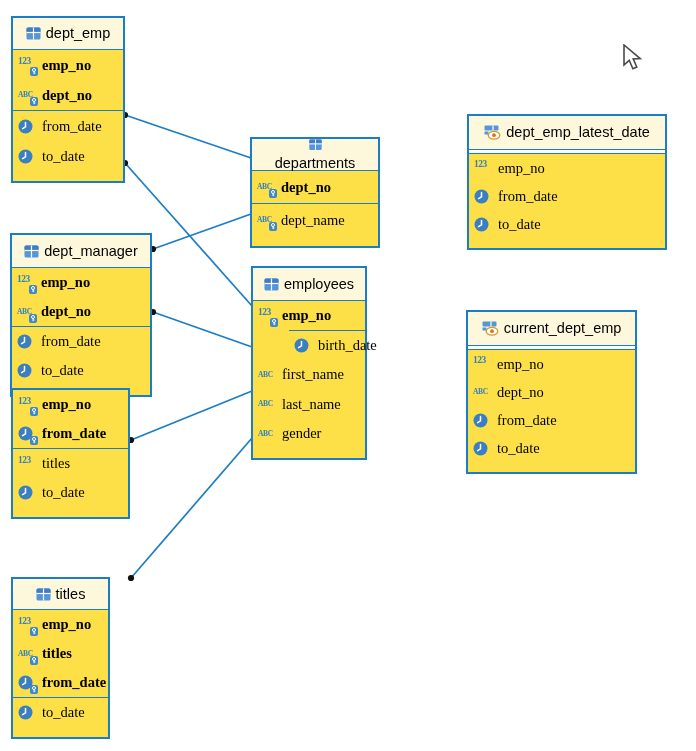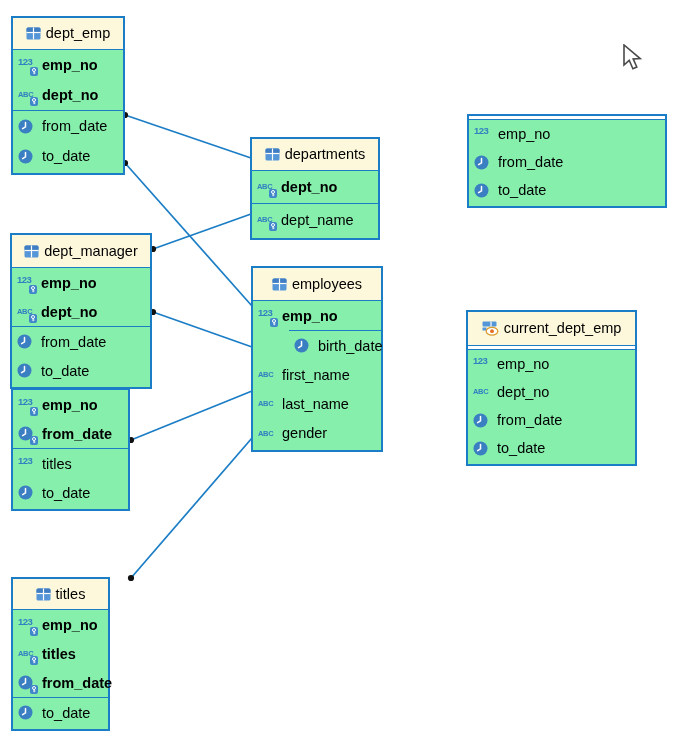--- a/index.html
+++ b/index.html
@@ -11,30 +11,30 @@
     --dot:#111111;
   }
   html,body{margin:0;padding:0;background:#fff;}
   #canvas{
     position:relative;width:696px;height:751px;background:var(--body-bg);
     font-family:"Liberation Sans","DejaVu Sans",sans-serif;color:var(--text);
     overflow:hidden;
   }
   #edge-layer{position:absolute;left:0;top:0;width:696px;height:751px;}
   .entity{
-    position:absolute;background:#86efac;border:2px solid var(--line);
+    position:absolute;background:#fde047;border:2px solid var(--line);
     box-sizing:border-box;z-index:2;
   }
   .entity-header{
     display:flex;align-items:center;justify-content:center;gap:5px;
     background:var(--header-bg);border-bottom:1px solid var(--line);
     font-size:14.5px;white-space:nowrap;padding:0 4px;
   }
   .view-gap{height:3px;background:#fff;border-bottom:1px solid var(--line);}
-  .entity-body{padding-bottom:2px;}
+  .entity-body{padding-bottom:10px;font-family:Liberation Serif, serif;}
   .row{
     display:flex;align-items:center;font-size:14.5px;white-space:nowrap;
     padding-left:5px;
   }
   .row.bold{font-weight:700;}
   .row.sep{border-top:1px solid var(--line);}
   .typeicon{
     position:relative;width:21px;min-width:21px;height:18px;
     display:flex;align-items:center;
   }
@@ -285,21 +285,21 @@
               <svg width="15" height="15" viewBox="0 0 15 15">
                 <circle cx="7.5" cy="7.5" r="7" fill="#3a7fc2"></circle>
                 <path d="M7.5 3.6 L7.5 7.8 L4.6 9.6" stroke="#fff" stroke-width="1.5" fill="none" stroke-linecap="round"></path>
               </svg>
             </span>
             <span class="rowlabel">to_date</span>
           </div>
         </div>
       </div>
       <div class="entity" style="left: 250px; top: 137px; width: 130px;">
-        <div class="entity-header" style="height: 31px;">
+        <div class="entity-header" style="height: 31px; flex-direction: column;">
           <svg width="15" height="13" viewBox="0 0 15 13">
             <rect x="0.5" y="0.5" width="14" height="12" rx="1.5" fill="#5596d8"></rect>
             <rect x="0.5" y="0.5" width="14" height="5" rx="1.5" fill="#3f7ec2"></rect>
             <line x1="0.5" y1="5.5" x2="14.5" y2="5.5" stroke="#fff" stroke-width="1.2"></line>
             <line x1="7.5" y1="0.5" x2="7.5" y2="12.5" stroke="#fff" stroke-width="1.2"></line>
           </svg>
           <span class="hdr-title">departments</span>
         </div>
         <div class="entity-body">
           <div class="row bold" style="height: 32px;">
@@ -321,21 +321,21 @@
                 <svg width="6" height="7" viewBox="0 0 6 7">
                   <circle cx="3" cy="2" r="1.5" fill="none" stroke="#fff" stroke-width="1"></circle>
                   <path d="M3 3.2 L3 6.2 M3 5 L4.4 5" stroke="#fff" stroke-width="1" fill="none"></path>
                 </svg>
               </span>
             </span>
             <span class="rowlabel">dept_name</span>
           </div>
         </div>
       </div>
-      <div class="entity" style="left: 251px; top: 266px; width: 132px;">
+      <div class="entity" style="left: 251px; top: 266px; width: 116px;">
         <div class="entity-header" style="height: 32px;">
           <svg width="15" height="13" viewBox="0 0 15 13">
             <rect x="0.5" y="0.5" width="14" height="12" rx="1.5" fill="#5596d8"></rect>
             <rect x="0.5" y="0.5" width="14" height="5" rx="1.5" fill="#3f7ec2"></rect>
             <line x1="0.5" y1="5.5" x2="14.5" y2="5.5" stroke="#fff" stroke-width="1.2"></line>
             <line x1="7.5" y1="0.5" x2="7.5" y2="12.5" stroke="#fff" stroke-width="1.2"></line>
           </svg>
           <span class="hdr-title">employees</span>
         </div>
         <div class="entity-body">
@@ -374,20 +374,30 @@
           </div>
           <div class="row" style="height: 29.2px;">
             <span class="typeicon">
               <span class="tabc">ABC</span>
             </span>
             <span class="rowlabel">gender</span>
           </div>
         </div>
       </div>
       <div class="entity" style="left: 467px; top: 114px; width: 200px;">
+        <div class="entity-header" style="height: 33px;">
+          <svg width="17" height="15" viewBox="0 0 17 15">
+            <rect x="0.5" y="0.5" width="14" height="5" rx="1" fill="#5596d8"></rect>
+            <line x1="9" y1="0.5" x2="9" y2="5.5" stroke="#fff" stroke-width="1.2"></line>
+            <rect x="0.5" y="6.5" width="4" height="3" fill="#5596d8"></rect>
+            <ellipse cx="10" cy="10.2" rx="5.8" ry="3.9" fill="#fff" stroke="#d99a2b" stroke-width="1.3"></ellipse>
+            <circle cx="10" cy="10.2" r="1.9" fill="#e2701f"></circle>
+          </svg>
+          <span class="hdr-title">dept_emp_latest_date</span>
+        </div>
         <div class="view-gap"></div>
         <div class="entity-body">
           <div class="row" style="height: 28px;">
             <span class="typeicon">
               <span class="tnum">123</span>
             </span>
             <span class="rowlabel">emp_no</span>
           </div>
           <div class="row" style="height: 28px;">
             <span class="typeicon">

